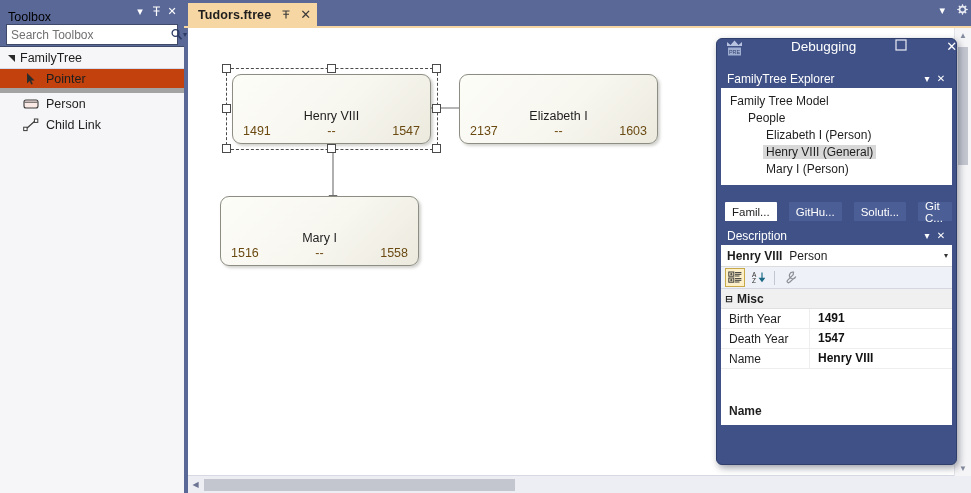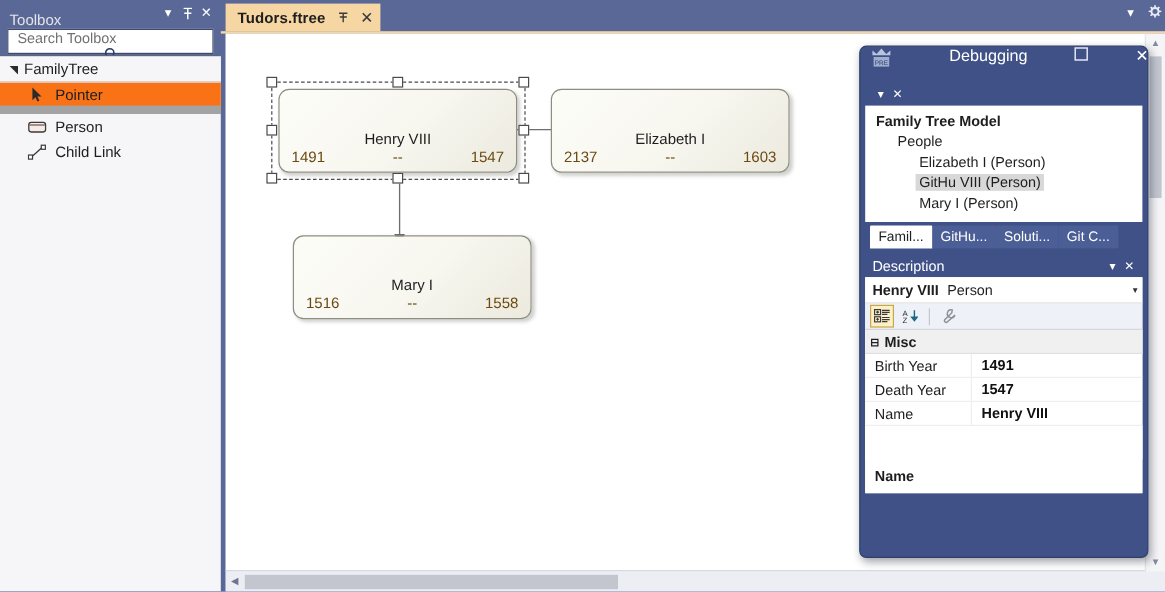--- a/index.html
+++ b/index.html
@@ -8,32 +8,32 @@
     background:#5a6898;
     font-family:"Liberation Sans", sans-serif;
     font-size:12px;color:#1e1e1e;
     -webkit-font-smoothing:antialiased;
   }
   .app{position:relative;width:971px;height:493px;background:#5a6898;}
 
   
   .toolbox{position:absolute;left:0;top:0;width:184px;height:493px;background:#5a6898;}
   .tb-header{height:22px;display:flex;align-items:center;padding:0 4px 0 8px;color:#ffffff;font-size:12.5px;}
-  .tb-title{flex:1;color:#e5e5e5;margin-top:12px;}
+  .tb-title{flex:1;color:#000000;margin-top:12px;}
   .tb-hdr-btn{width:16px;height:16px;display:flex;align-items:center;justify-content:center;color:#ffffff;font-size:11px;line-height:1;cursor:default;}
   .tb-search-wrap{padding:2px 6px 3px 6px;}
-  .tb-search{height:19px;background:#ffffff;border:1px solid #3f4a6b;display:flex;align-items:center;flex-direction:column;}
+  .tb-search{height:19px;background:#ffffff;border:1px solid #3f4a6b;display:flex;align-items:center;}
   .tb-search input{flex:1;border:0;outline:0;height:17px;padding:0 4px;font-family:"Liberation Sans",sans-serif;font-size:12px;color:#555;background:transparent;}
   .tb-search input::placeholder{color:#717171;}
   .tb-search .mag{width:18px;display:flex;align-items:center;justify-content:center;color:#2b3a63;}
   .tb-search .sep{width:1px;height:15px;background:#b6bcd0;}
   .tb-search .caret{width:12px;display:flex;align-items:center;justify-content:center;color:#2b3a63;font-size:8px;}
   .tb-body{position:absolute;left:0;right:0;top:46px;bottom:0;background:#f6f6f8;border-top:1px solid #3f4a6b;}
   .tb-row{height:21px;display:flex;align-items:center;font-size:12.5px;color:#1e1e1e;padding-left:4px;}
-  .tb-row.selected{background:#f97316;border-top:1px solid #d3dcec;border-bottom:7px solid #a3a3a3;height:19px;}
+  .tb-row.selected{background:#c2410c;border-top:1px solid #d3dcec;border-bottom:5px solid #a3a3a3;height:19px;}
   .tb-row.hdrline{background:#f6f6f8;}
   .expander{width:14px;display:flex;align-items:center;justify-content:center;color:#2b2b2b;font-size:9px;}
   .tb-icon{width:26px;display:flex;align-items:center;justify-content:center;}
   .tb-label{padding-left:2px;}
   .tb-row.child .tb-label{padding-left:2px;}
   .indent{width:14px;}
 
   
   .editor{position:absolute;left:184px;top:0;right:0;bottom:0;padding-left:24px;}
   .tabstrip{position:absolute;left:0;top:0;right:0;height:26px;background:#5a6898;}
@@ -78,21 +78,21 @@
   .pane-hdr{height:19px;display:flex;align-items:center;padding:0 4px 0 6px;color:#ffffff;font-size:12px;}
   .pane-hdr .lbl{flex:1;}
   .pane-hdr .b{width:14px;text-align:center;color:#ffffff;font-size:10px;}
   .pane-body{background:#ffffff;}
 
   .tree{padding:4px 0 4px 0;font-size:12px;}
   .tnode{height:17px;display:flex;align-items:center;}
   .tnode span.t{padding:0 3px;}
   .tnode.sel span.t{background:#d8d8d8;}
 
-  .dtabs{height:21px;display:flex;align-items:flex-end;gap:0;padding:1px 0 0 4px;}
+  .dtabs{height:21px;display:flex;align-items:flex-end;gap:12px;padding:15px 0 0 4px;}
   .dtab{height:19px;background:#4b5e95;color:#ffffff;font-size:11.5px;display:flex;align-items:center;padding:0 7px;border-radius:1px 1px 0 0;}
   .dtab.active{background:#ffffff;color:#1e1e1e;}
 
   .propsel{height:21px;background:#ffffff;border-bottom:1px solid #dcdcdc;display:flex;align-items:center;padding:0 4px 0 6px;font-size:12px;}
   .propsel .nmv{font-weight:bold;}
   .propsel .ty{padding-left:7px;}
   .propsel .cv{margin-left:auto;font-size:8px;color:#333;}
   .ptbar{height:21px;background:#eef1f7;border-bottom:1px solid #d4d7e0;display:flex;align-items:center;padding-left:4px;gap:4px;}
   .ptbtn{width:18px;height:17px;display:flex;align-items:center;justify-content:center;}
   .ptbtn.on{background:#fdf0c9;border:1px solid #c8a94a;}
@@ -239,21 +239,21 @@
         <div class="handle" style="left:139px;top:116px;"></div>
         <div class="handle" style="left:244px;top:116px;"></div>
 
         <div class="node" style="left:271px;top:46px;width:197px;height:68px;">
           <div class="nm">Elizabeth I</div>
           <div class="by">2137</div>
           <div class="dash">--</div>
           <div class="dy">1603</div>
         </div>
 
-        <div class="node" style="left:56px;top:168px;width:197px;height:68px;">
+        <div class="node" style="left:32px;top:168px;width:197px;height:68px;">
           <div class="nm">Mary I</div>
           <div class="by">1516</div>
           <div class="dash">--</div>
           <div class="dy">1558</div>
         </div>
 
       </div>
 
       <div class="hsb">
         <div class="arr">◀</div>
@@ -283,36 +283,37 @@
       <span class="b">
         <svg class="ico" width="12" height="12" viewBox="0 0 12 12">
           <rect x="1" y="1" width="10" height="10" fill="none" stroke="#e9ecf5" stroke-width="1.2"></rect>
         </svg>
       </span>
       <span class="b">✕</span>
     </div>
 
     <div class="pane">
       <div class="pane-hdr">
+        <span class="lbl">FamilyTree Explorer</span>
         <span class="b">▾</span>
         <span class="b">✕</span>
       </div>
       <div class="pane-body" style="height:97px;">
         <div class="tree">
-          <div class="tnode" style="padding-left:6px;font-weight:bold;">
+          <div class="tnode" style="padding-left:6px;">
             <span class="t">Family Tree Model</span>
           </div>
           <div class="tnode" style="padding-left:24px;">
             <span class="t">People</span>
           </div>
           <div class="tnode" style="padding-left:42px;">
             <span class="t">Elizabeth I (Person)</span>
           </div>
           <div class="tnode sel" style="padding-left:42px;">
-            <span class="t">GitHu VIII (Person)</span>
+            <span class="t">Henry VIII (General)</span>
           </div>
           <div class="tnode" style="padding-left:42px;">
             <span class="t">Mary I (Person)</span>
           </div>
         </div>
       </div>
       <div class="dtabs">
         <div class="dtab active">Famil...</div>
         <div class="dtab">GitHu...</div>
         <div class="dtab">Soluti...</div>

